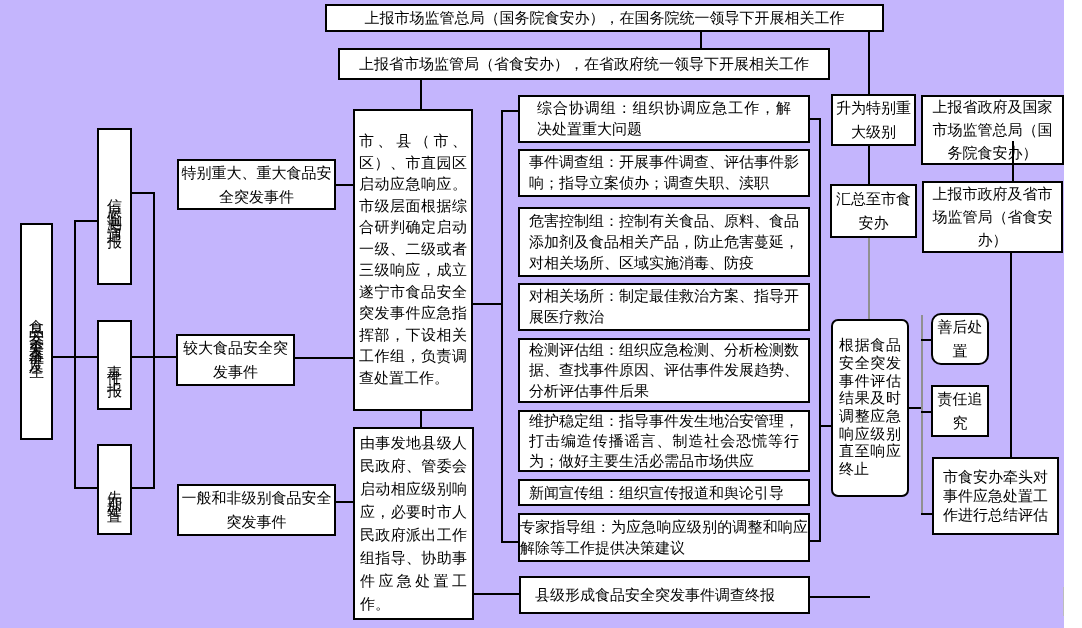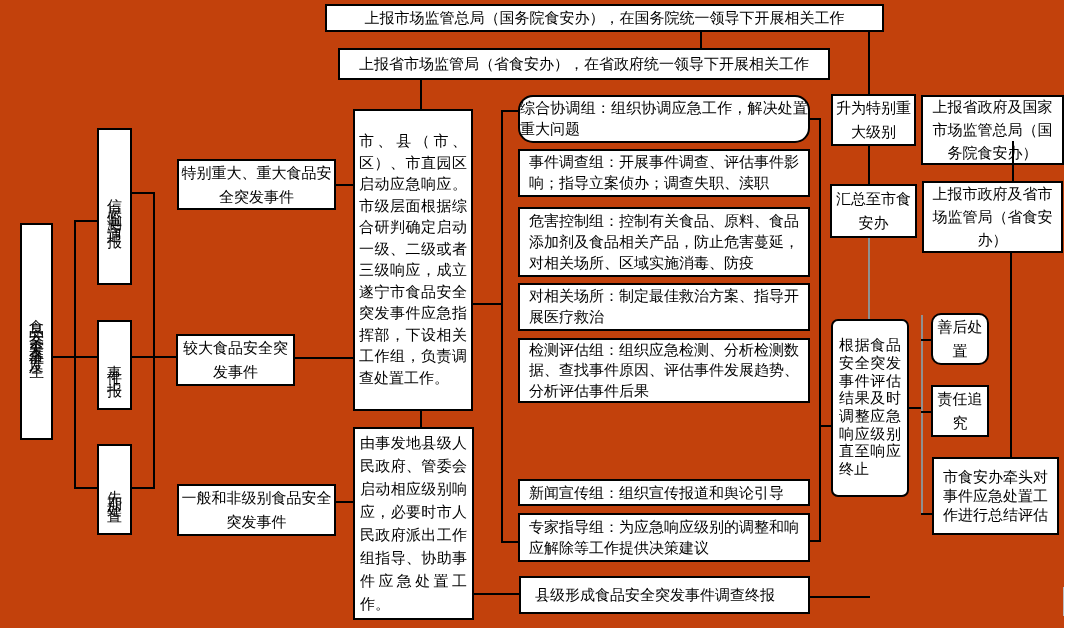--- a/index.html
+++ b/index.html
@@ -1,17 +1,17 @@
 <!DOCTYPE html>
 <html><head>
 <meta charset="utf-8">
 <style>
   html,body{margin:0;padding:0;background:#fff;}
   .canvas{
-    position:relative;width:1064px;height:628px;background:#c2410c;
+    position:relative;width:1064px;height:628px;background:#c4b5fd;
     font-family:"DejaVu Sans",sans-serif;color:#000;overflow:hidden;
   }
   .b{
     position:absolute;box-sizing:border-box;border:2px solid #000;background:#fff;
     font-size:15px;line-height:22px;
   }
   .c{display:flex;align-items:center;justify-content:center;text-align:center;}
   .jwrap{display:flex;align-items:center;}
   .jwrap > span{display:block;width:100%;text-align:justify;}
   .vwrap{display:flex;align-items:center;justify-content:center;}
@@ -54,39 +54,42 @@
   <div class="b c" style="left:177px;top:484px;width:159px;height:52px;line-height:24px;">一般和非级别食品安全突发事件</div>
 
   <div class="b jwrap" style="left:353px;top:109px;width:120px;height:302px;line-height:21.5px;padding:2px 4px;">
     <span>市、县（市、区）、市直园区启动应急响应。市级层面根据综合研判确定启动一级、二级或者三级响应，成立遂宁市食品安全突发事件应急指挥部，下设相关工作组，负责调查处置工作。</span>
   </div>
 
   <div class="b jwrap" style="left:353px;top:427px;width:121px;height:193px;line-height:23px;padding:2px 5px;">
     <span>由事发地县级人民政府、管委会启动相应级别响应，必要时市人民政府派出工作组指导、协助事件应急处置工作。</span>
   </div>
 
-  <div class="b jwrap" style="left:518px;top:95px;width:292px;height:48px;line-height:21px;padding:1px 0;border-radius:15px;">
+  <div class="b jwrap" style="left:518px;top:95px;width:292px;height:48px;line-height:21px;padding:1px 17px;">
     <span>综合协调组：组织协调应急工作，解决处置重大问题</span>
   </div>
   <div class="b jwrap" style="left:518px;top:149px;width:292px;height:48px;line-height:21px;padding:1px 9px;">
     <span>事件调查组：开展事件调查、评估事件影响；指导立案侦办；调查失职、渎职</span>
   </div>
   <div class="b jwrap" style="left:518px;top:207px;width:292px;height:70px;line-height:21px;padding:1px 9px;">
     <span>危害控制组：控制有关食品、原料、食品添加剂及食品相关产品，防止危害蔓延，对相关场所、区域实施消毒、防疫</span>
   </div>
   <div class="b jwrap" style="left:518px;top:283px;width:292px;height:48px;line-height:21px;padding:1px 9px;">
     <span>对相关场所：制定最佳救治方案、指导开展医疗救治</span>
   </div>
   <div class="b jwrap" style="left:518px;top:338px;width:292px;height:65px;line-height:20.5px;padding:1px 9px;">
     <span>检测评估组：组织应急检测、分析检测数据、查找事件原因、评估事件发展趋势、分析评估事件后果</span>
   </div>
+  <div class="b jwrap" style="left:518px;top:410px;width:292px;height:62px;line-height:20px;padding:1px 9px;">
+    <span>维护稳定组：指导事件发生地治安管理，打击编造传播谣言、制造社会恐慌等行为；做好主要生活必需品市场供应</span>
+  </div>
   <div class="b jwrap" style="left:518px;top:479px;width:292px;height:27px;line-height:20px;padding:0 9px;">
     <span>新闻宣传组：组织宣传报道和舆论引导</span>
   </div>
-  <div class="b jwrap" style="left:518px;top:513px;width:292px;height:49px;line-height:21px;padding:1px 9px;">
+  <div class="b jwrap" style="left:518px;top:513px;width:292px;height:49px;line-height:21px;padding:1px 0;">
     <span>专家指导组：为应急响应级别的调整和响应解除等工作提供决策建议</span>
   </div>
 
   <div class="b" style="left:519px;top:576px;width:291px;height:38px;display:flex;align-items:center;padding-left:14px;">县级形成食品安全突发事件调查终报</div>
 
   <div class="b c" style="left:831px;top:94px;width:85px;height:52px;line-height:24px;">升为特别重大级别</div>
 
   <div class="b c" style="left:830px;top:184px;width:87px;height:54px;line-height:24px;">汇总至市食安办</div>
 
   <div class="b c" style="left:921px;top:71px;width:143px;height:70px;line-height:23px;padding:0 3px;margin-top:24px;">上报省政府及国家市场监管总局（国务院食安办）</div>

